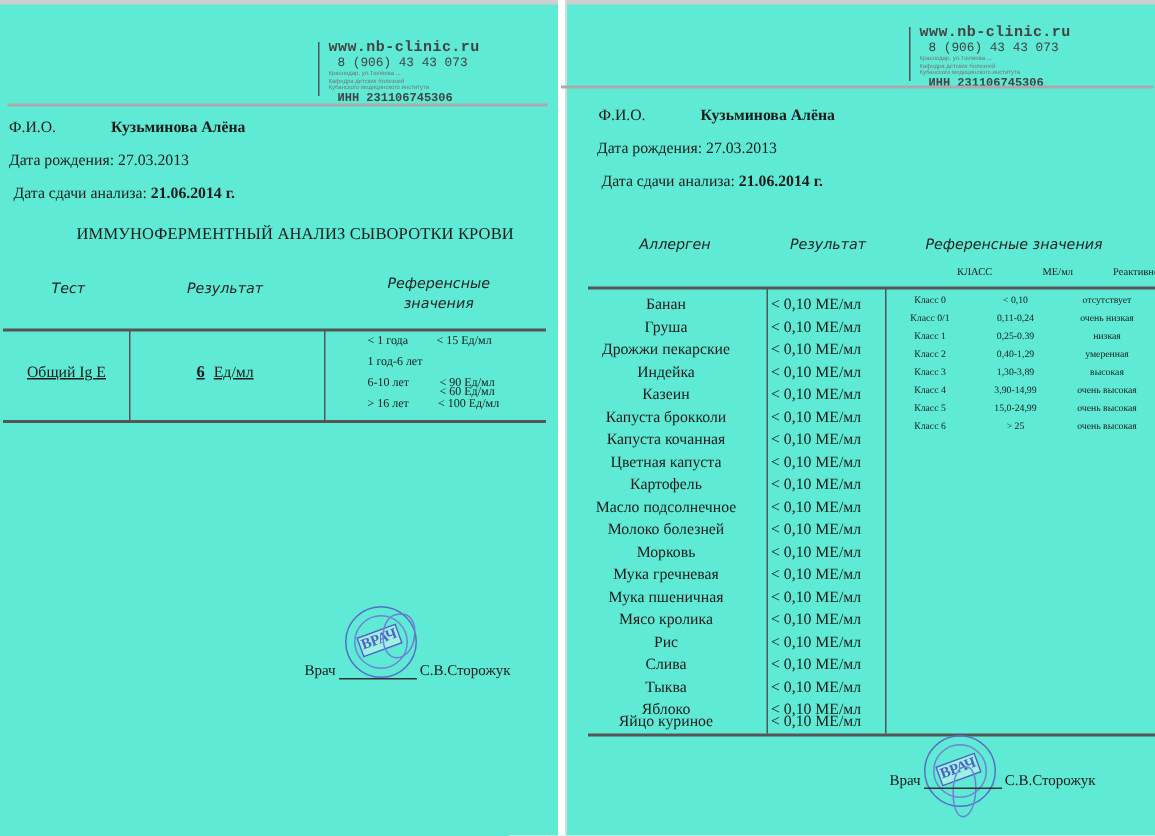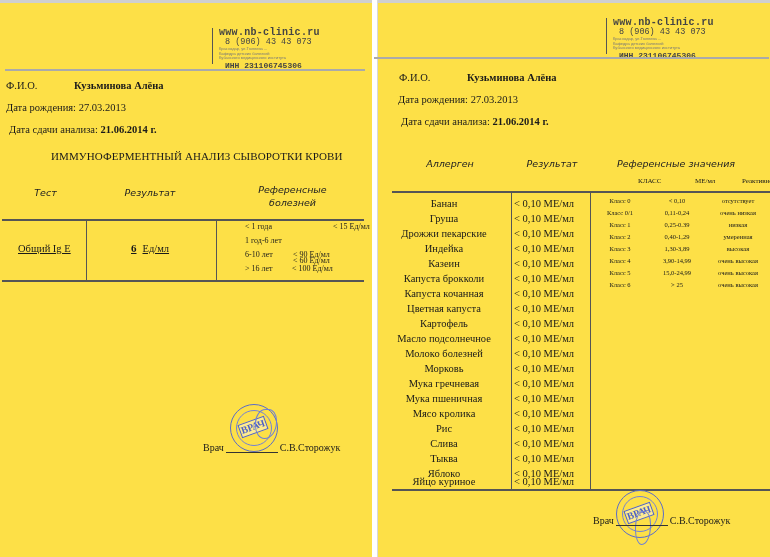--- a/index.html
+++ b/index.html
@@ -1,19 +1,19 @@
 <!DOCTYPE html>
 <html><head>
   <meta charset="utf-8">
   <style>
     * { box-sizing: border-box; margin: 0; padding: 0; }
     html, body { width: 770px; height: 557px; overflow: hidden; background: #ffffff; }
     body { position: relative; font-family: "Liberation Serif", "DejaVu Serif", serif; color: #1a1a1a; }
 
-    .page { position: absolute; top: 0; height: 557px; background: #fde047; }
+    .page { position: absolute; top: 0; height: 557px; background: #5eead4; }
     .page-left { left: 0; width: 372px; }
     .page-right { left: 377px; width: 393px; border-left: 1px solid #d8d8d8; }
 
     .top-edge { position: absolute; top: 0; left: 0; right: 0; height: 3px; background: #cfcfcf; }
 
     
     .letterhead { position: absolute; width: 150px; height: 36px; border-left: 1.5px solid #555; padding-left: 6px; }
     .lh-url { font-family: "Liberation Mono", "DejaVu Sans Mono", monospace; font-size: 10px; font-weight: bold; color: #444; letter-spacing: 0.3px; line-height: 10px; }
     .lh-phone { font-family: "Liberation Mono", "DejaVu Sans Mono", monospace; font-size: 8.5px; color: #444; line-height: 9px; padding-left: 6px; }
     .lh-addr { font-family: "Liberation Sans", "DejaVu Sans", sans-serif; font-size: 4px; color: #777; line-height: 4.5px; }
@@ -87,34 +87,34 @@
   <div class="info-row" style="left:9px; top:124px;">
     <span>Дата сдачи анализа:</span>
     <span class="bold">21.06.2014  г.</span>
   </div>
 
   <div class="title" style="left:51px; top:150px;">ИММУНОФЕРМЕНТНЫЙ АНАЛИЗ СЫВОРОТКИ КРОВИ</div>
 
   <div class="col-head" style="left:18px; top:187px; width:55px;">Тест</div>
   <div class="col-head" style="left:110px; top:187px; width:80px;">Результат</div>
   <div class="col-head" style="left:245px; top:184px; width:95px;">Референсные</div>
-  <div class="col-head" style="left:245px; top:197px; width:95px;">болезней</div>
+  <div class="col-head" style="left:245px; top:197px; width:95px;">значения</div>
 
   <div class="hrule" style="left:2px; top:219px; width:362px;"></div>
   <div class="hrule" style="left:2px; top:280px; width:362px;"></div>
   <div class="vrule" style="left:86px; top:220px; height:60px;"></div>
   <div class="vrule" style="left:216px; top:220px; height:60px;"></div>
 
   <div class="cell cell-test" style="left:18px; top:243px;">Общий Ig E</div>
   <div class="cell cell-result" style="left:131px; top:242px;">
     <span class="num">6</span><span>Ед/мл</span>
   </div>
 
   <div class="ref-line" style="left:245px; top:222px;">&lt; 1 года</div>
-  <div class="ref-line" style="left:291px; top:222px;margin-left:42px;">&lt; 15 Ед/мл</div>
+  <div class="ref-line" style="left:291px; top:222px;">&lt; 15 Ед/мл</div>
   <div class="ref-line" style="left:245px; top:236px;">1 год-6 лет</div>
   <div class="ref-line" style="left:293px; top:236px;margin-top:20px;">&lt; 60 Ед/мл</div>
   <div class="ref-line" style="left:245px; top:250px;">6-10 лет</div>
   <div class="ref-line" style="left:293px; top:250px;">&lt; 90 Ед/мл</div>
   <div class="ref-line" style="left:245px; top:264px;">&gt; 16 лет</div>
   <div class="ref-line" style="left:292px; top:264px;">&lt; 100 Ед/мл</div>
 
   <div class="stamp" style="left:230px; top:404px;">
     <div class="stamp-text">ВРАЧ</div>
     <div class="stamp-scribble" style="left:24px; top:4px; width:22px; height:30px;"></div>

